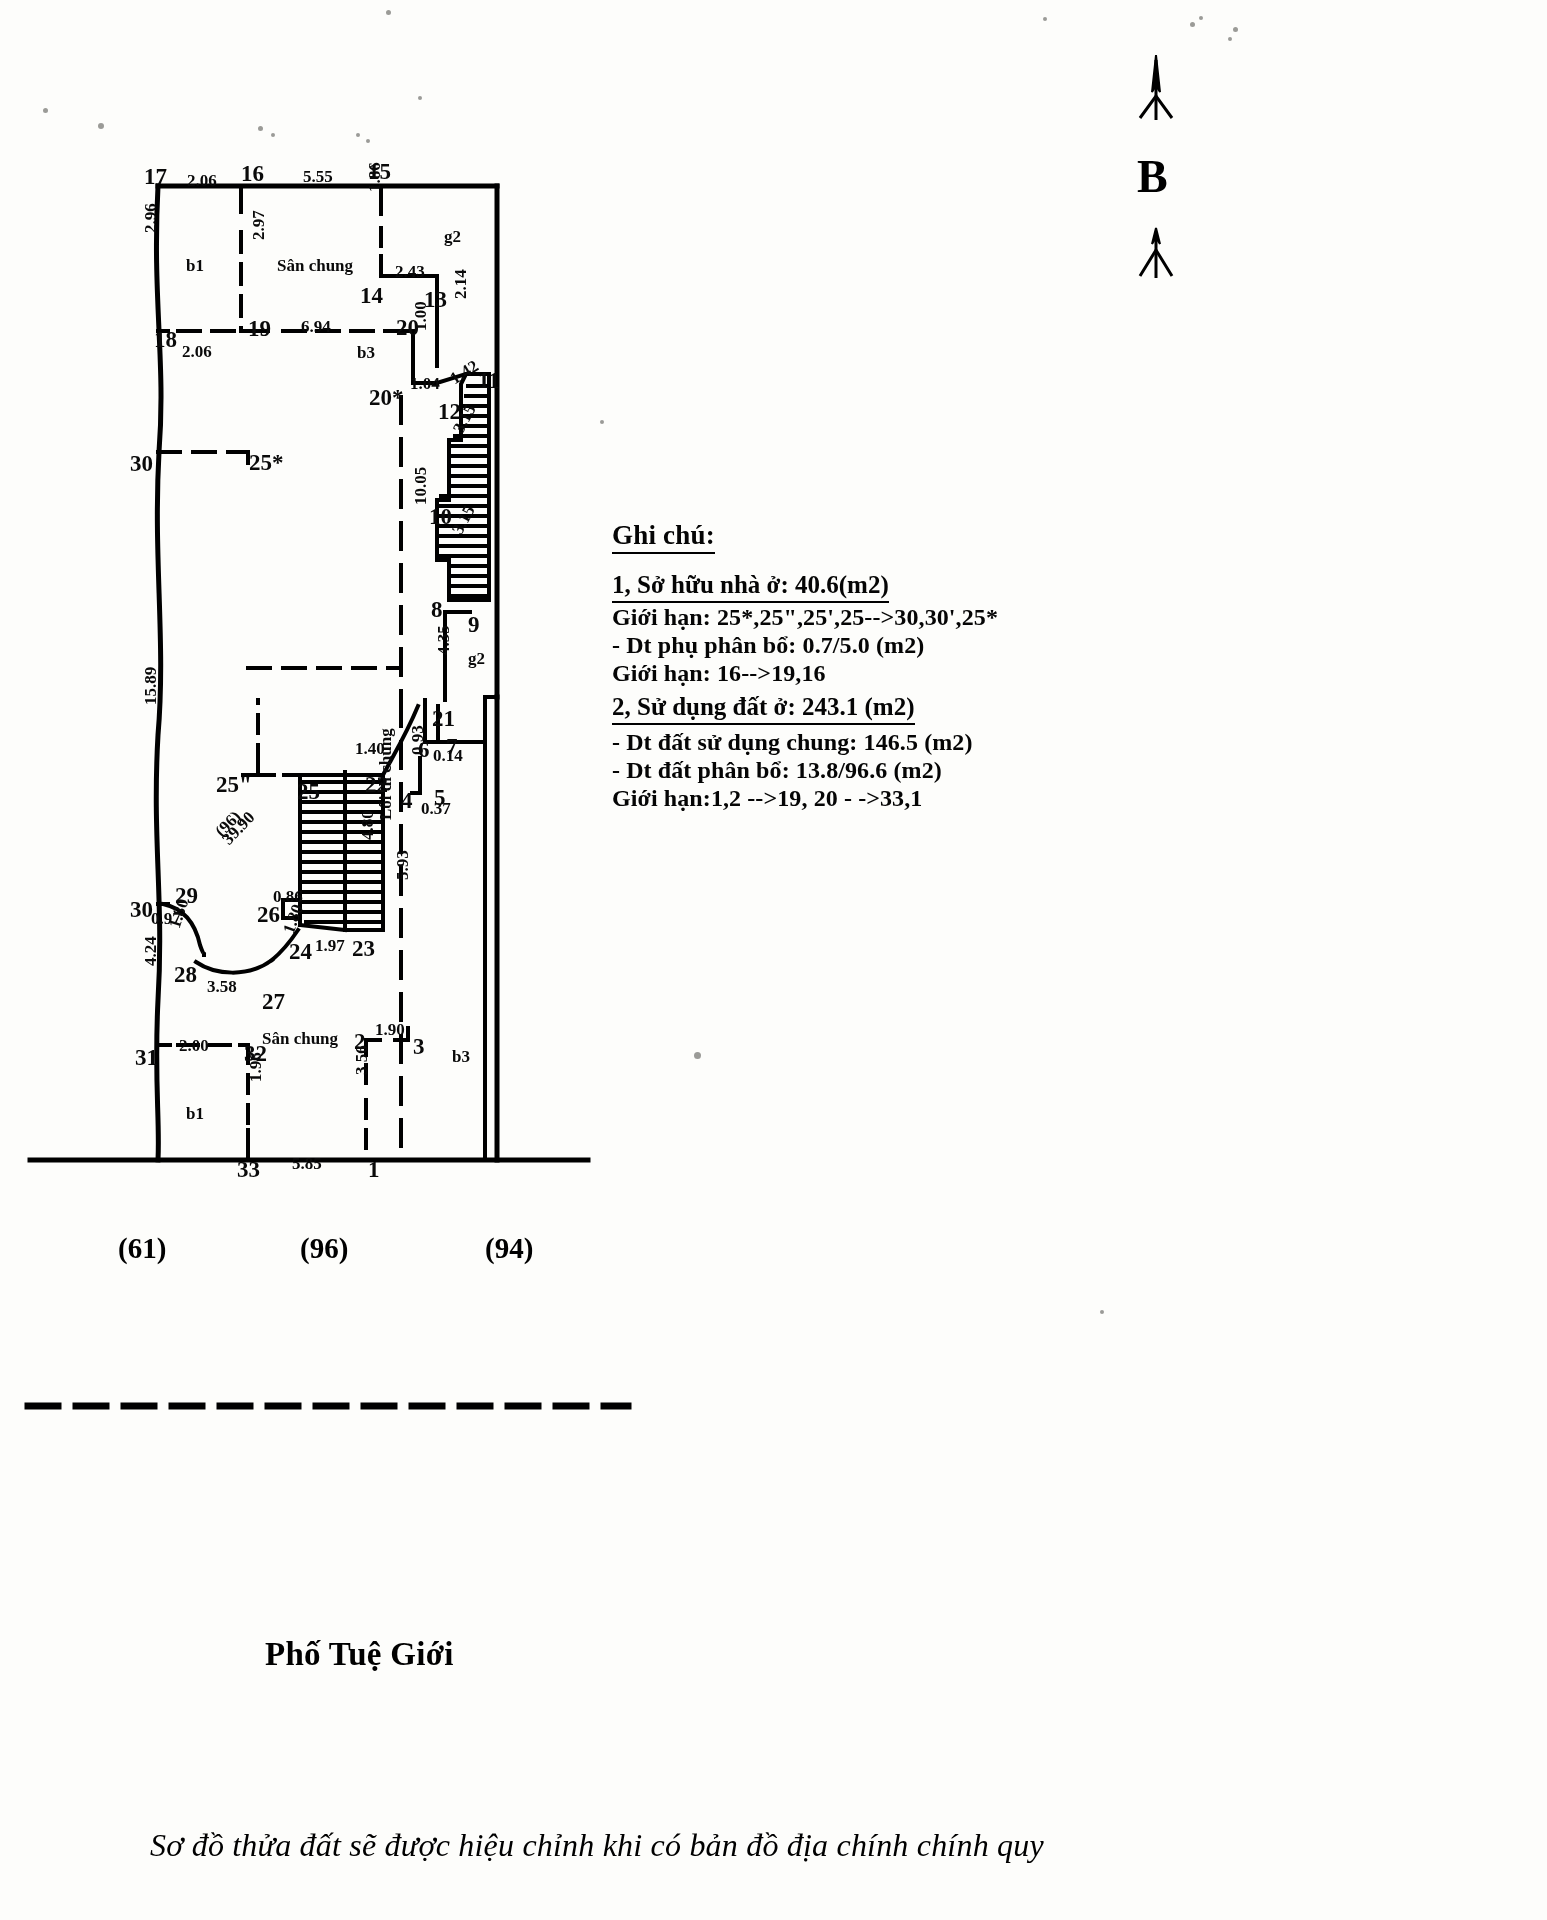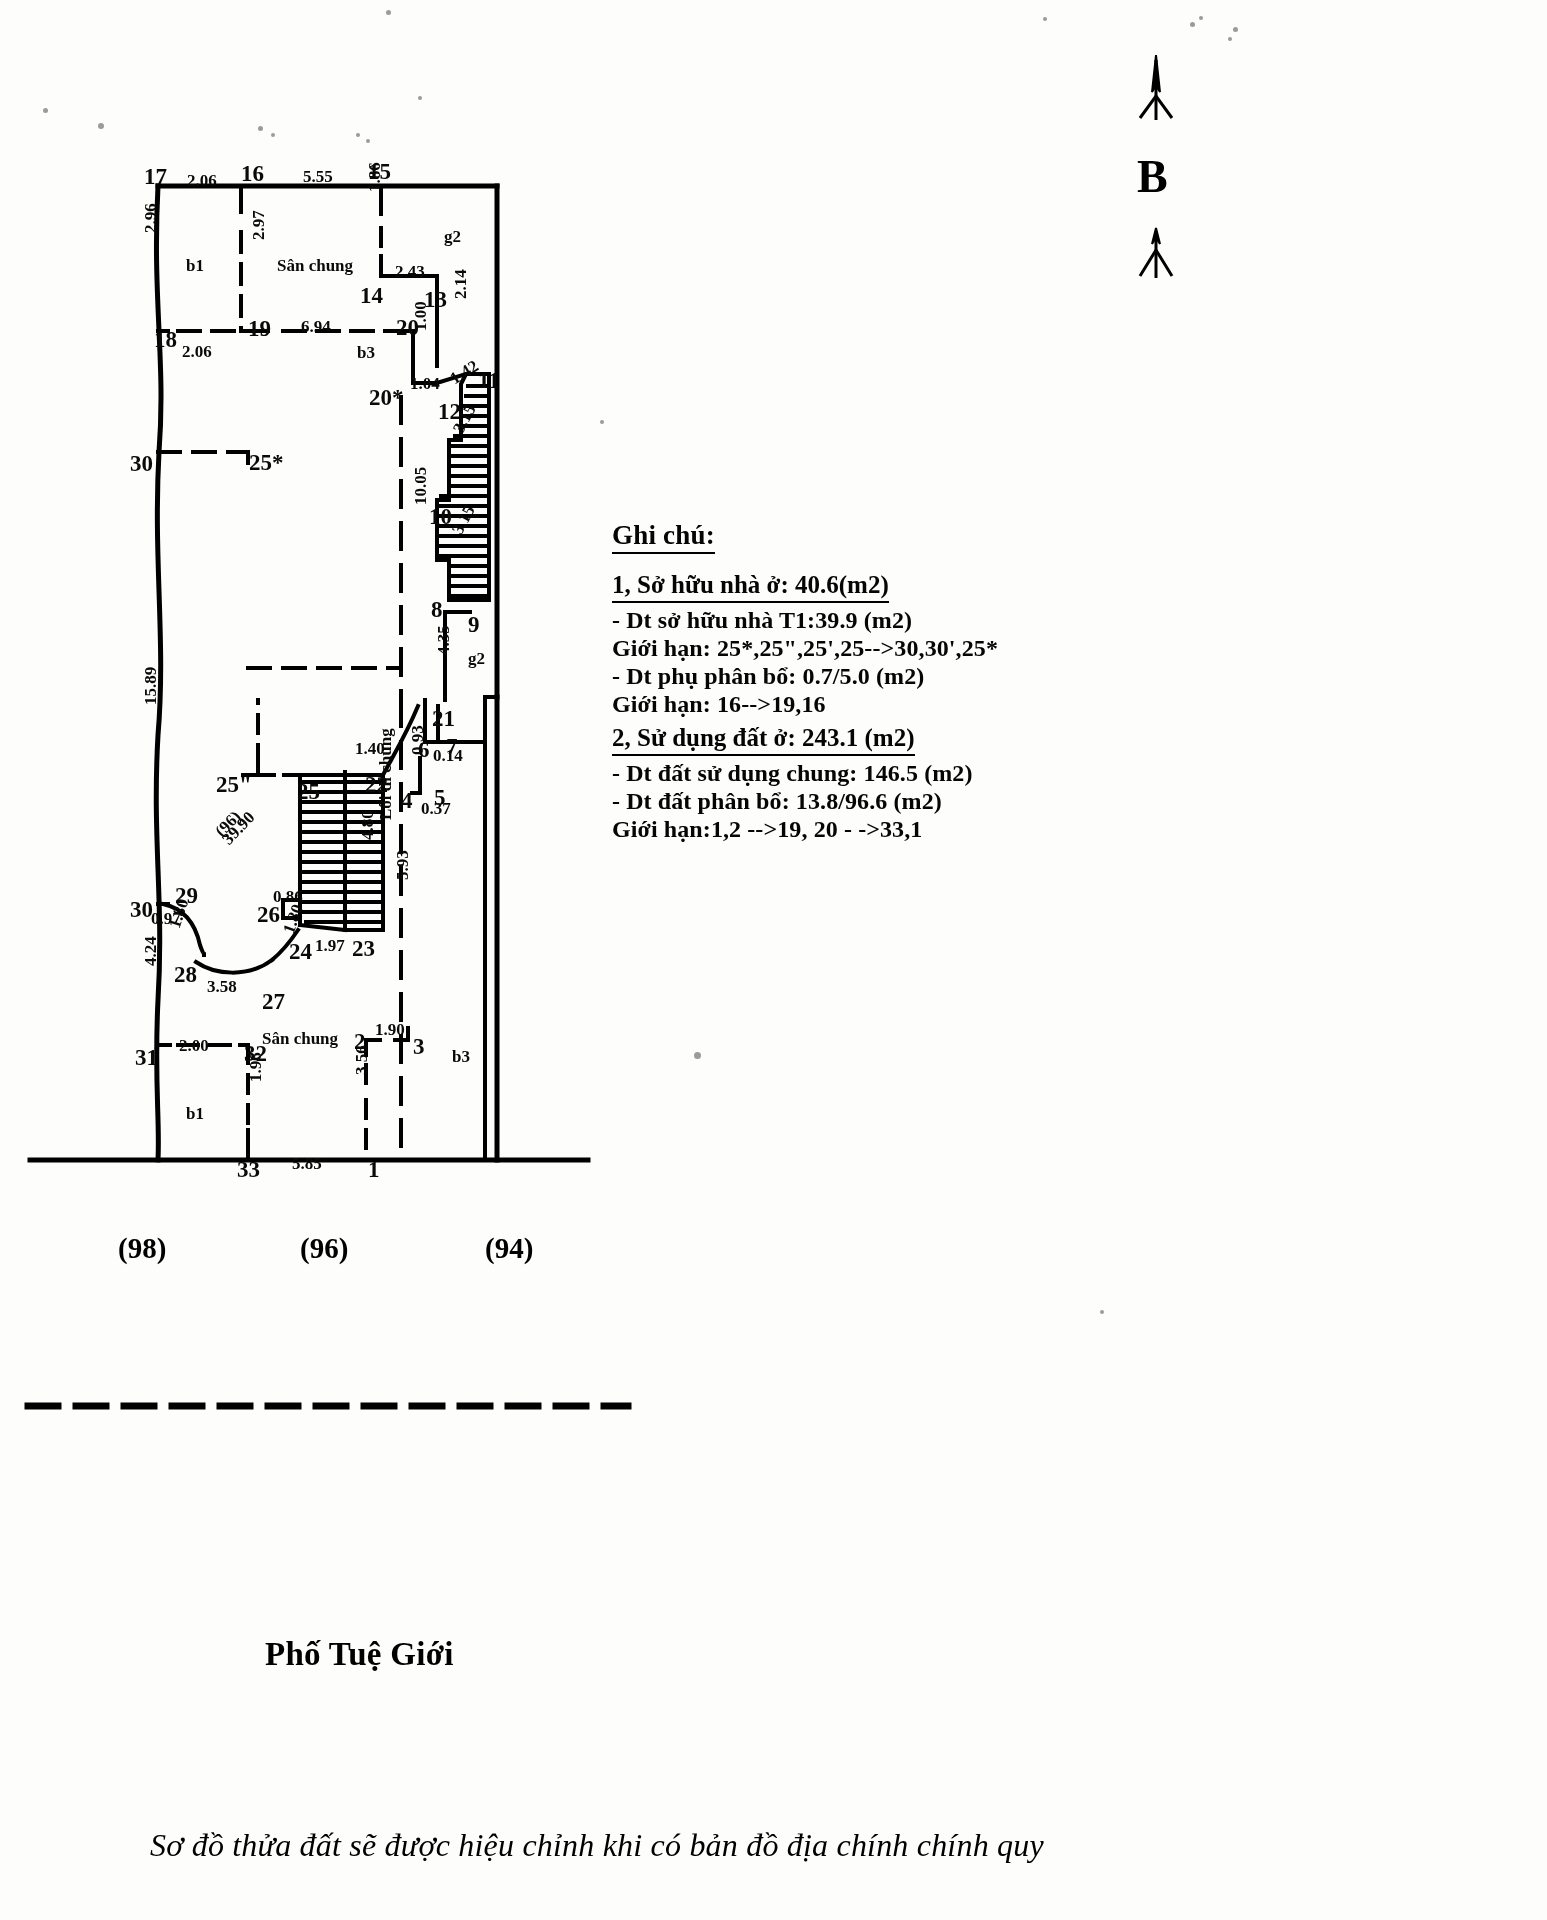--- a/index.html
+++ b/index.html
@@ -328,31 +328,30 @@
       <div class="lbl room" style="left: 444px; top: 228px;">g2</div>
       <div class="lbl room" style="left: 357px; top: 344px;">b3</div>
       <div class="lbl room" style="left: 468px; top: 650px;">g2</div>
       <div class="lbl room" style="left: 377px; top: 820px; transform-origin: left top; transform: rotate(-90deg);">Lối đi chung</div>
       <div class="lbl room" style="left: 186px; top: 1105px;">b1</div>
       <div class="lbl room" style="left: 262px; top: 1030px;">Sân chung</div>
       <div class="lbl room" style="left: 452px; top: 1048px;">b3</div>
     </div>
 
   <div id="housenums-layer">
-      <div class="housenum" style="left: 118px; top: 1232px;">(98)</div>
+      <div class="housenum" style="left: 118px; top: 1232px;">(61)</div>
       <div class="housenum" style="left: 300px; top: 1232px;">(96)</div>
       <div class="housenum" style="left: 485px; top: 1232px;">(94)</div>
     </div>
 
   <div class="legend">
     <div class="ttl">Ghi chú:</div>
 
     <div>
       <div class="head">1, Sở hữu nhà ở: 40.6(m2)</div>
-      <div class="row">- Dt sở hữu nhà T1:39.9 (m2)</div>
       <div class="row tight">Giới hạn: 25*,25",25',25--&gt;30,30',25*</div>
       <div class="row tight">- Dt phụ phân bổ: 0.7/5.0 (m2)</div>
       <div class="row tight">Giới hạn: 16--&gt;19,16</div>
     </div>
 
     <div style="margin-top:2px;">
       <div class="head" style="margin-top:4px;">2, Sử dụng đất ở: 243.1 (m2)</div>
       <div class="row">- Dt đất sử dụng chung: 146.5 (m2)</div>
       <div class="row tight">- Dt đất phân bổ: 13.8/96.6 (m2)</div>
       <div class="row tight">Giới hạn:1,2 --&gt;19, 20 - -&gt;33,1</div>

